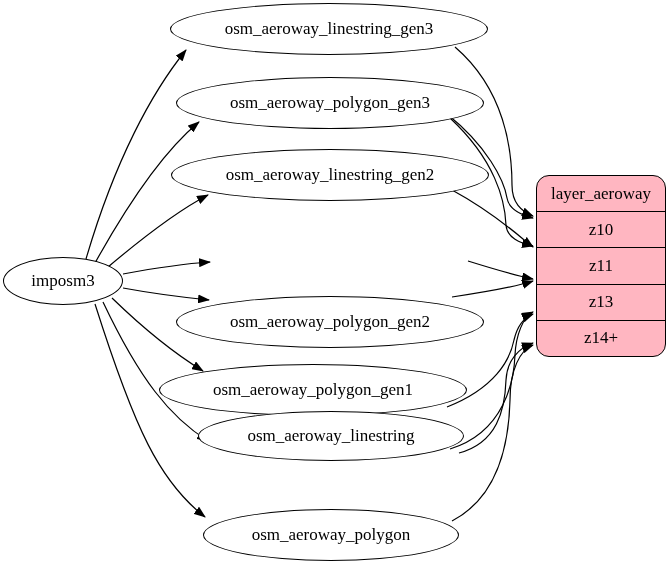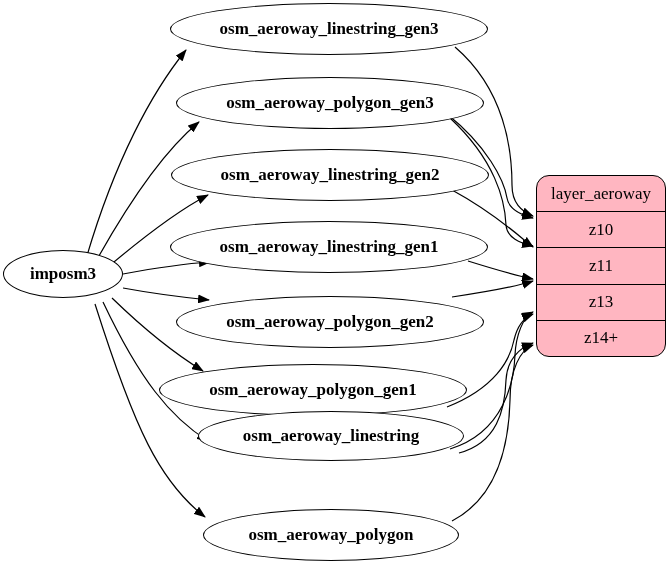--- a/index.html
+++ b/index.html
@@ -26,21 +26,20 @@
     position: absolute;
     box-sizing: border-box;
     border: 1.2px solid #000000;
     border-radius: 50%;
     background: #ffffff;
     display: flex;
     align-items: center;
     justify-content: center;
     font-size: 17px;
     white-space: nowrap;
-    font-weight: bold;
   }
   .record-node {
     position: absolute;
     box-sizing: border-box;
     left: 536px; top: 175px;
     width: 130px; height: 182px;
     background: #ffb6c1;
     border: 1.6px solid #000000;
     border-radius: 13px;
     display: flex;
@@ -83,35 +82,32 @@
     <path class="edge" marker-end="url(#arrow)" d="M450,118 C495,160 505,200 506,225 C507,238 520,243 533,246"></path>
     <path class="edge" marker-end="url(#arrow)" d="M452,190 C498,215 522,239 533,247"></path>
     <path class="edge" marker-end="url(#arrow)" d="M468,261 C500,271 518,276 533,279"></path>
     <path class="edge" marker-end="url(#arrow)" d="M452,297 C492,291 518,286 533,281"></path>
     <path class="edge" marker-end="url(#arrow)" d="M447,407 C495,388 510,360 514,340 C517,327 523,318 533,314"></path>
     <path class="edge" marker-end="url(#arrow)" d="M450,449 C505,432 514,380 515,355 C516,335 523,317 533,312"></path>
     <path class="edge" marker-end="url(#arrow)" d="M459,453 C497,443 505,410 506,380 C507,360 519,348 533,343"></path>
     <path class="edge" marker-end="url(#arrow)" d="M452,521 C500,496 509,440 510,400 C510,370 520,350 533,345"></path>
   </svg>
 
-  <div class="ellipse-node" style="left:3px; top:250px; width:120px; height:48px;justify-content:center;">
+  <div class="ellipse-node" style="left:3px; top:257px; width:120px; height:48px;justify-content:center;">
     <span>imposm3</span>
   </div>
 
   <div class="ellipse-node" style="left:170px; top:3px; width:318px; height:52px;">
     <span>osm_aeroway_linestring_gen3</span>
   </div>
   <div class="ellipse-node" style="left:176px; top:77px; width:308px; height:52px;">
     <span>osm_aeroway_polygon_gen3</span>
   </div>
   <div class="ellipse-node" style="left:171px; top:149px; width:318px; height:52px;">
     <span>osm_aeroway_linestring_gen2</span>
-  </div>
-  <div class="ellipse-node" style="left:170px; top:221px; width:318px; height:52px;">
-    <span>osm_aeroway_linestring_gen1</span>
   </div>
   <div class="ellipse-node" style="left:176px; top:296px; width:308px; height:52px;">
     <span>osm_aeroway_polygon_gen2</span>
   </div>
   <div class="ellipse-node" style="left:159px; top:364px; width:308px; height:52px;">
     <span>osm_aeroway_polygon_gen1</span>
   </div>
   <div class="ellipse-node" style="left:198px; top:411px; width:266px; height:50px;">
     <span>osm_aeroway_linestring</span>
   </div>

